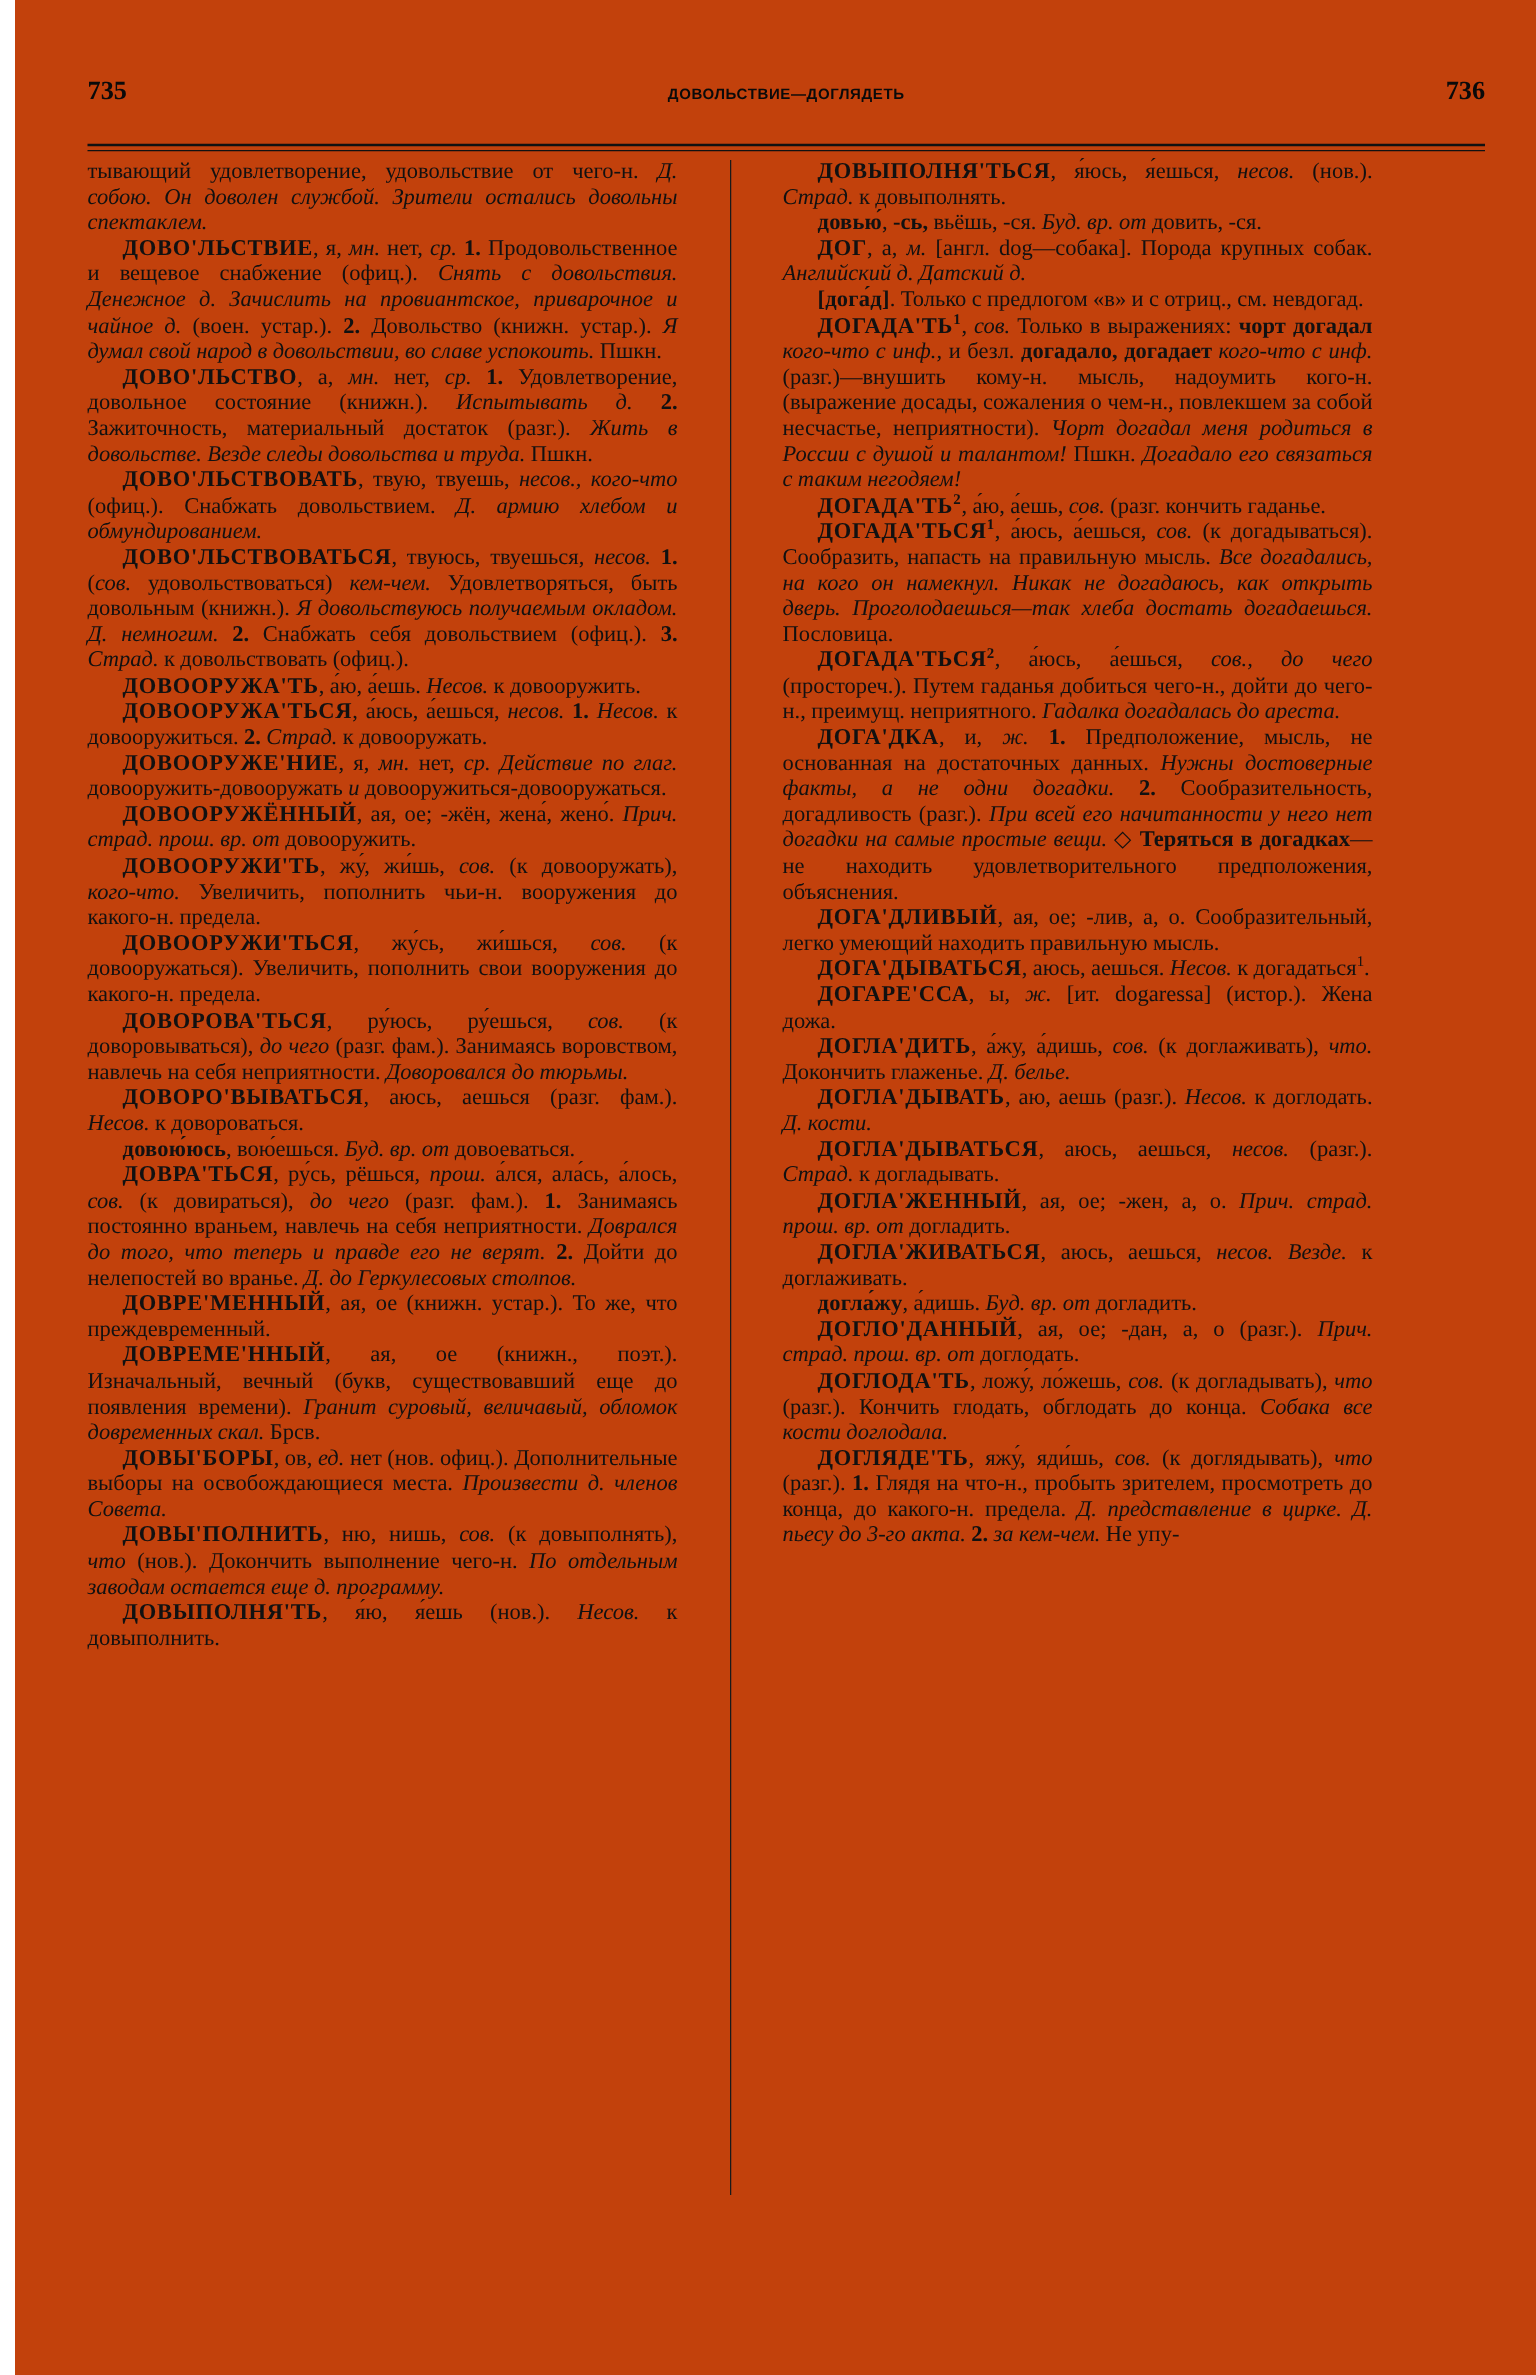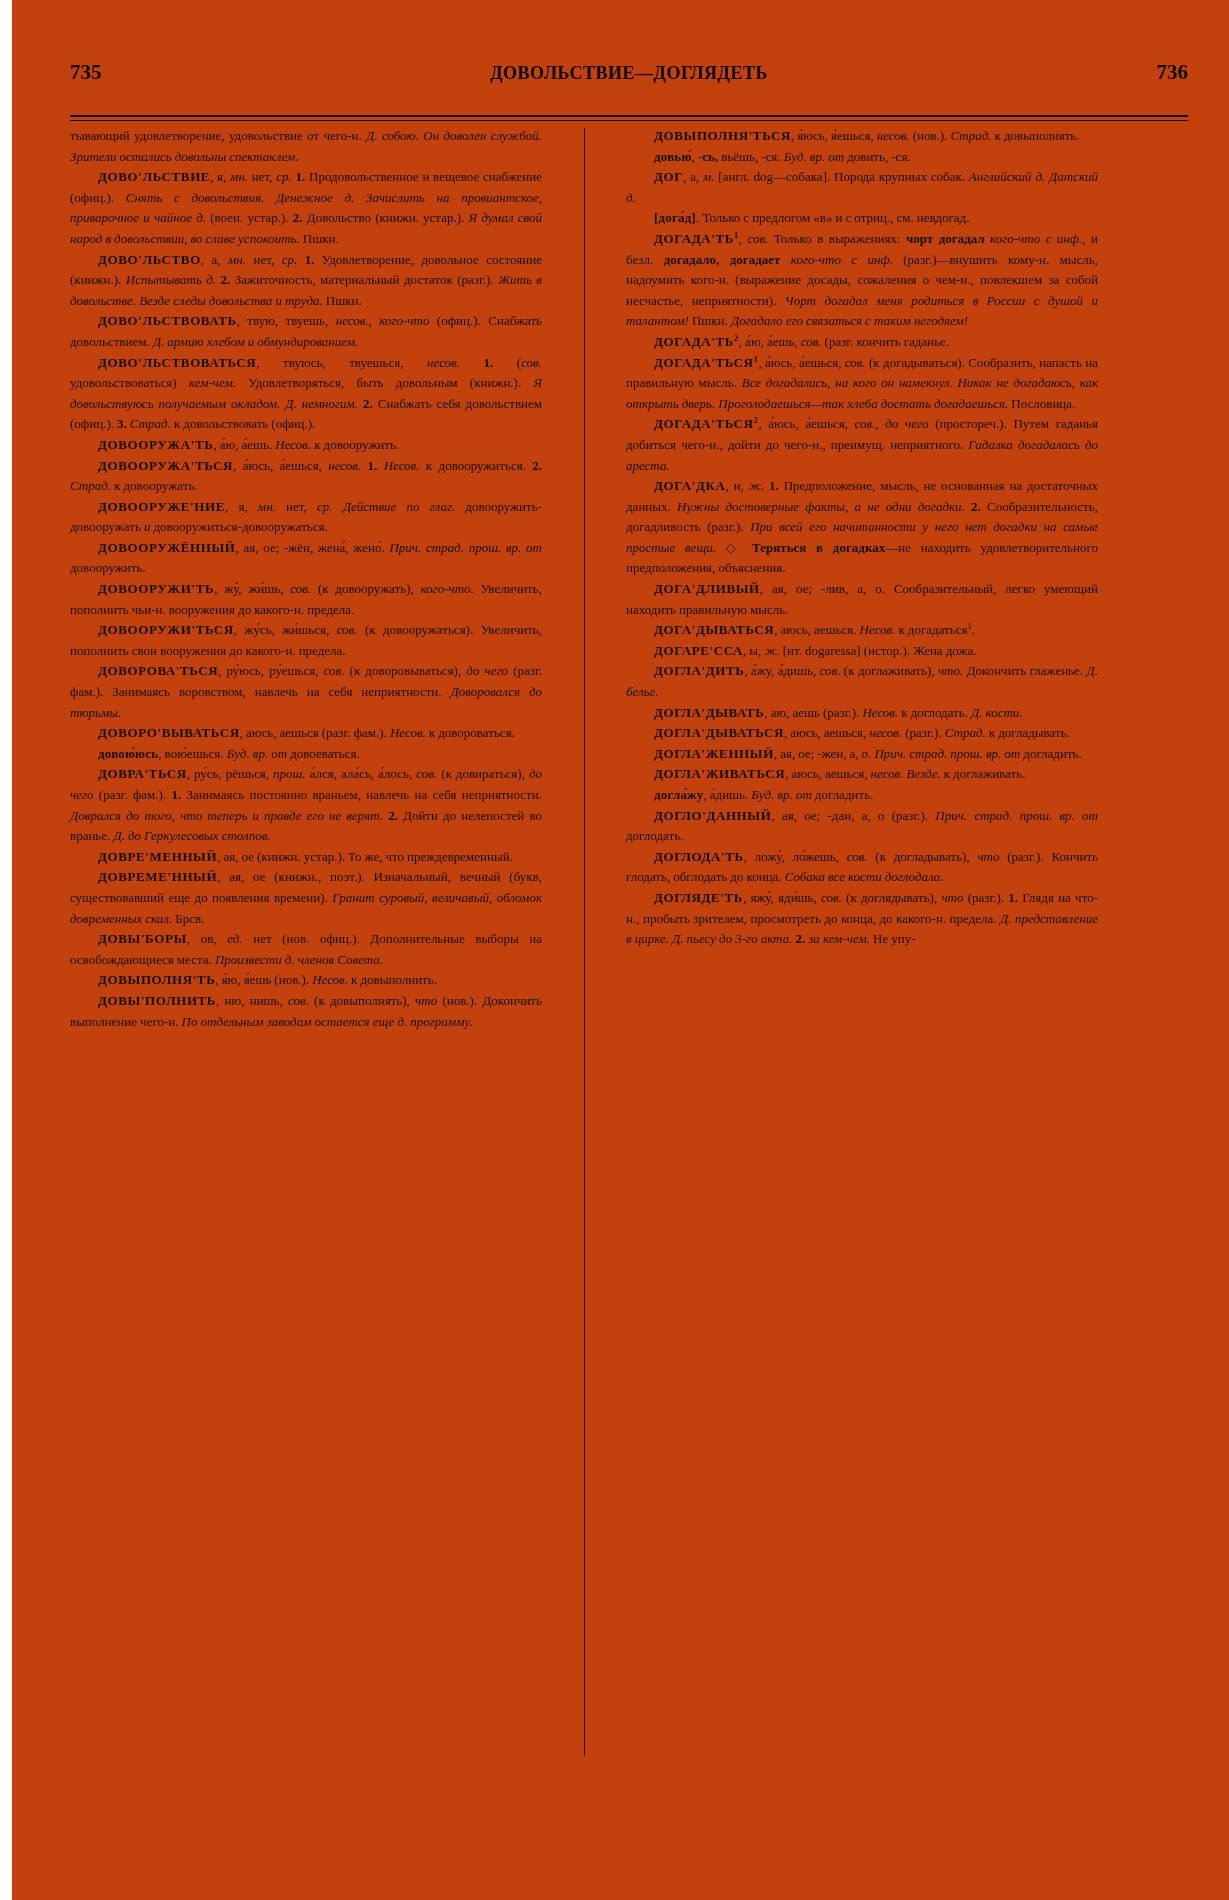--- a/index.html
+++ b/index.html
@@ -34,23 +34,23 @@
     justify-content: space-between;
   }
   .folio {
     font-family: "Liberation Serif", serif;
     font-weight: bold;
     font-size: 21px;
     letter-spacing: 0px;
     color: #0a0a0a;
   }
   .runhead {
-    font-family: Liberation Serif, serif;
+    font-family: Liberation Sans, sans-serif;
     font-weight: bold;
-    font-size: 18px;
+    font-size: 12px;
     letter-spacing: 0.5px;
     color: #0a0a0a;
     white-space: nowrap;
   }
   .rule {
     position: absolute;
     left: 58px;
     top: 115px;
     width: 1118px;
     height: 0;
@@ -63,21 +63,21 @@
     position: absolute;
     left: 58px;
     top: 126px;
     width: 1118px;
     height: 1700px;
     display: flex;
     gap: 0;
   }
   .col {
     width: 472px;
-    font-size: 13px;
+    font-size: 18px;
     line-height: 20.6px;
     text-align: justify;
     text-justify: inter-word;
     hyphens: manual;
     word-spacing: -0.2px;
   }
   .col-left  { margin-right: 42px; }
   .divider {
     width: 0;
     border-left: 1.6px solid #1a1a1a;
@@ -135,22 +135,22 @@
         <p class="entry"><span class="hw">ДОВООРУЖЁННЫЙ</span><span>, ая, ое; -жён, жена́, жено́. <i>Прич. страд. прош. вр. от</i> довооружить.</span></p>
         <p class="entry"><span class="hw">ДОВООРУЖИ'ТЬ</span><span>, жу́, жи́шь, <i>сов.</i> (к довооружать), <i>кого-что.</i> Увеличить, пополнить чьи-н. вооружения до какого-н. предела.</span></p>
         <p class="entry"><span class="hw">ДОВООРУЖИ'ТЬСЯ</span><span>, жу́сь, жи́шься, <i>сов.</i> (к довооружаться). Увеличить, пополнить свои вооружения до какого-н. предела.</span></p>
         <p class="entry"><span class="hw">ДОВОРОВА'ТЬСЯ</span><span>, ру́юсь, ру́ешься, <i>сов.</i> (к доворовываться), <i>до чего</i> (разг. фам.). Занимаясь воровством, навлечь на себя неприятности. <i>Доворовался до тюрьмы.</i></span></p>
         <p class="entry"><span class="hw">ДОВОРО'ВЫВАТЬСЯ</span><span>, аюсь, аешься (разг. фам.). <i>Несов.</i> к довороваться.</span></p>
         <p class="entry"><span class="hw-sm">довою́юсь</span><span>, вою́ешься. <i>Буд. вр. от</i> довоеваться.</span></p>
         <p class="entry"><span class="hw">ДОВРА'ТЬСЯ</span><span>, ру́сь, рёшься, <i>прош.</i> а́лся, ала́сь, а́лось, <i>сов.</i> (к довираться), <i>до чего</i> (разг. фам.). <b>1.</b> Занимаясь постоянно враньем, навлечь на себя неприятности. <i>Доврался до того, что теперь и правде его не верят.</i> <b>2.</b> Дойти до нелепостей во вранье. <i>Д. до Геркулесовых столпов.</i></span></p>
         <p class="entry"><span class="hw">ДОВРЕ'МЕННЫЙ</span><span>, ая, ое (книжн. устар.). То же, что преждевременный.</span></p>
         <p class="entry"><span class="hw">ДОВРЕМЕ'ННЫЙ</span><span>, ая, ое (книжн., поэт.). Изначальный, вечный (букв, существовавший еще до появления времени). <i>Гранит суровый, величавый, обломок довременных скал.</i> Брсв.</span></p>
         <p class="entry"><span class="hw">ДОВЫ'БОРЫ</span><span>, ов, <i>ед.</i> нет (нов. офиц.). Дополнительные выборы на освобождающиеся места. <i>Произвести д. членов Совета.</i></span></p>
+        <p class="entry"><span class="hw">ДОВЫ'ПОЛНИТЬ</span><span>, ню, нишь, <i>сов.</i> (к довыполнять), <i>что</i> (нов.). Докончить выполнение чего-н. <i>По отдельным заводам остается еще д. программу.</i></span></p>
         <p class="entry"><span class="hw">ДОВЫПОЛНЯ'ТЬ</span><span>, я́ю, я́ешь (нов.). <i>Несов.</i> к довыполнить.</span></p>
-        <p class="entry"><span class="hw">ДОВЫ'ПОЛНИТЬ</span><span>, ню, нишь, <i>сов.</i> (к довыполнять), <i>что</i> (нов.). Докончить выполнение чего-н. <i>По отдельным заводам остается еще д. программу.</i></span></p>
       </div>
     <div class="divider"></div>
     <div class="col col-right" id="col-right">
         <p class="entry"><span class="hw">ДОВЫПОЛНЯ'ТЬСЯ</span><span>, я́юсь, я́ешься, <i>несов.</i> (нов.). <i>Страд.</i> к довыполнять.</span></p>
         <p class="entry"><span class="hw-sm">довью́</span><span>, <b>-сь,</b> вьёшь, -ся. <i>Буд. вр. от</i> довить, -ся.</span></p>
         <p class="entry"><span class="hw">ДОГ</span><span>, а, <i>м.</i> [англ. dog—собака]. Порода крупных собак. <i>Английский д. Датский д.</i></span></p>
         <p class="entry"><span class="hw-sm">[дога́д]</span><span>. Только с предлогом «в» и с отриц., см. невдогад.</span></p>
         <p class="entry"><span class="hw">ДОГАДА'ТЬ<sup>1</sup></span><span>, <i>сов.</i> Только в выражениях: <b>чорт догадал</b> <i>кого-что с инф.</i>, и безл. <b>догадало, догадает</b> <i>кого-что с инф.</i> (разг.)—внушить кому-н. мысль, надоумить кого-н. (выражение досады, сожаления о чем-н., повлекшем за собой несчастье, неприятности). <i>Чорт догадал меня родиться в России с душой и талантом!</i> Пшкн. <i>Догадало его связаться с таким негодяем!</i></span></p>
         <p class="entry"><span class="hw">ДОГАДА'ТЬ<sup>2</sup></span><span>, а́ю, а́ешь, <i>сов.</i> (разг. кончить гаданье.</span></p>
         <p class="entry"><span class="hw">ДОГАДА'ТЬСЯ<sup>1</sup></span><span>, а́юсь, а́ешься, <i>сов.</i> (к догадываться). Сообразить, напасть на правильную мысль. <i>Все догадались, на кого он намекнул. Никак не догадаюсь, как открыть дверь. Проголодаешься—так хлеба достать догадаешься.</i> Пословица.</span></p>

